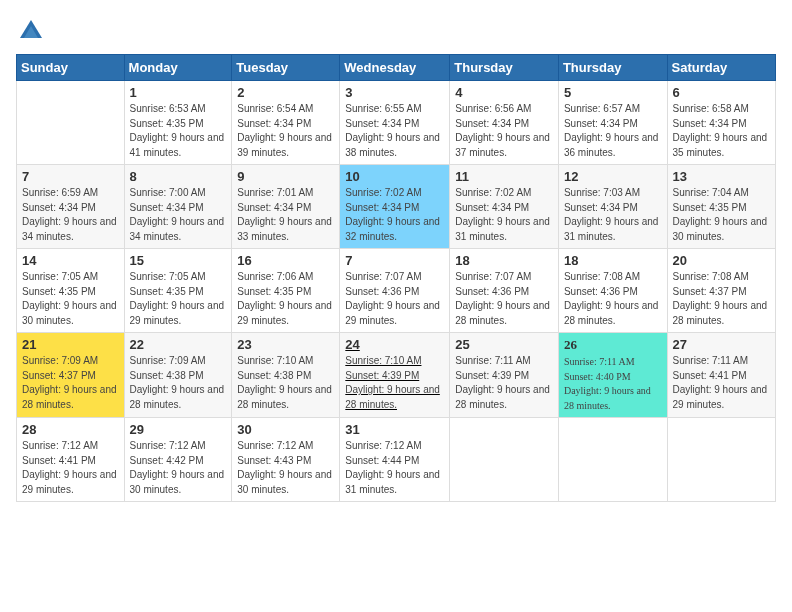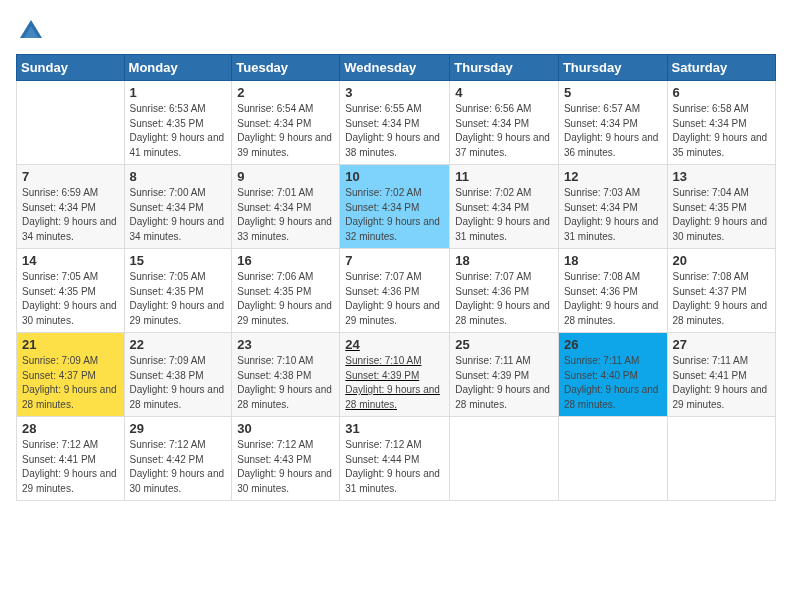--- a/index.html
+++ b/index.html
@@ -270,21 +270,21 @@
         <div class="day-info">
           Sunrise: 7:10 AM<br>Sunset: 4:39 PM<br>Daylight: 9 hours and 28 minutes.
         </div>
         </td>
         <td style="background: rgb(247, 247, 247);">
           <span class="day-num">25</span>
         <div class="day-info">
           Sunrise: 7:11 AM<br>Sunset: 4:39 PM<br>Daylight: 9 hours and 28 minutes.
         </div>
         </td>
-        <td style="background: #0ea5e9;">
+        <td style="background: #5eead4; font-family: Liberation Serif, serif;">
           <span class="day-num">26</span>
         <div class="day-info">
           Sunrise: 7:11 AM<br>Sunset: 4:40 PM<br>Daylight: 9 hours and 28 minutes.
         </div>
         </td>
         <td style="background: rgb(247, 247, 247);">
           <span class="day-num">27</span>
         <div class="day-info">
           Sunrise: 7:11 AM<br>Sunset: 4:41 PM<br>Daylight: 9 hours and 29 minutes.
         </div>

